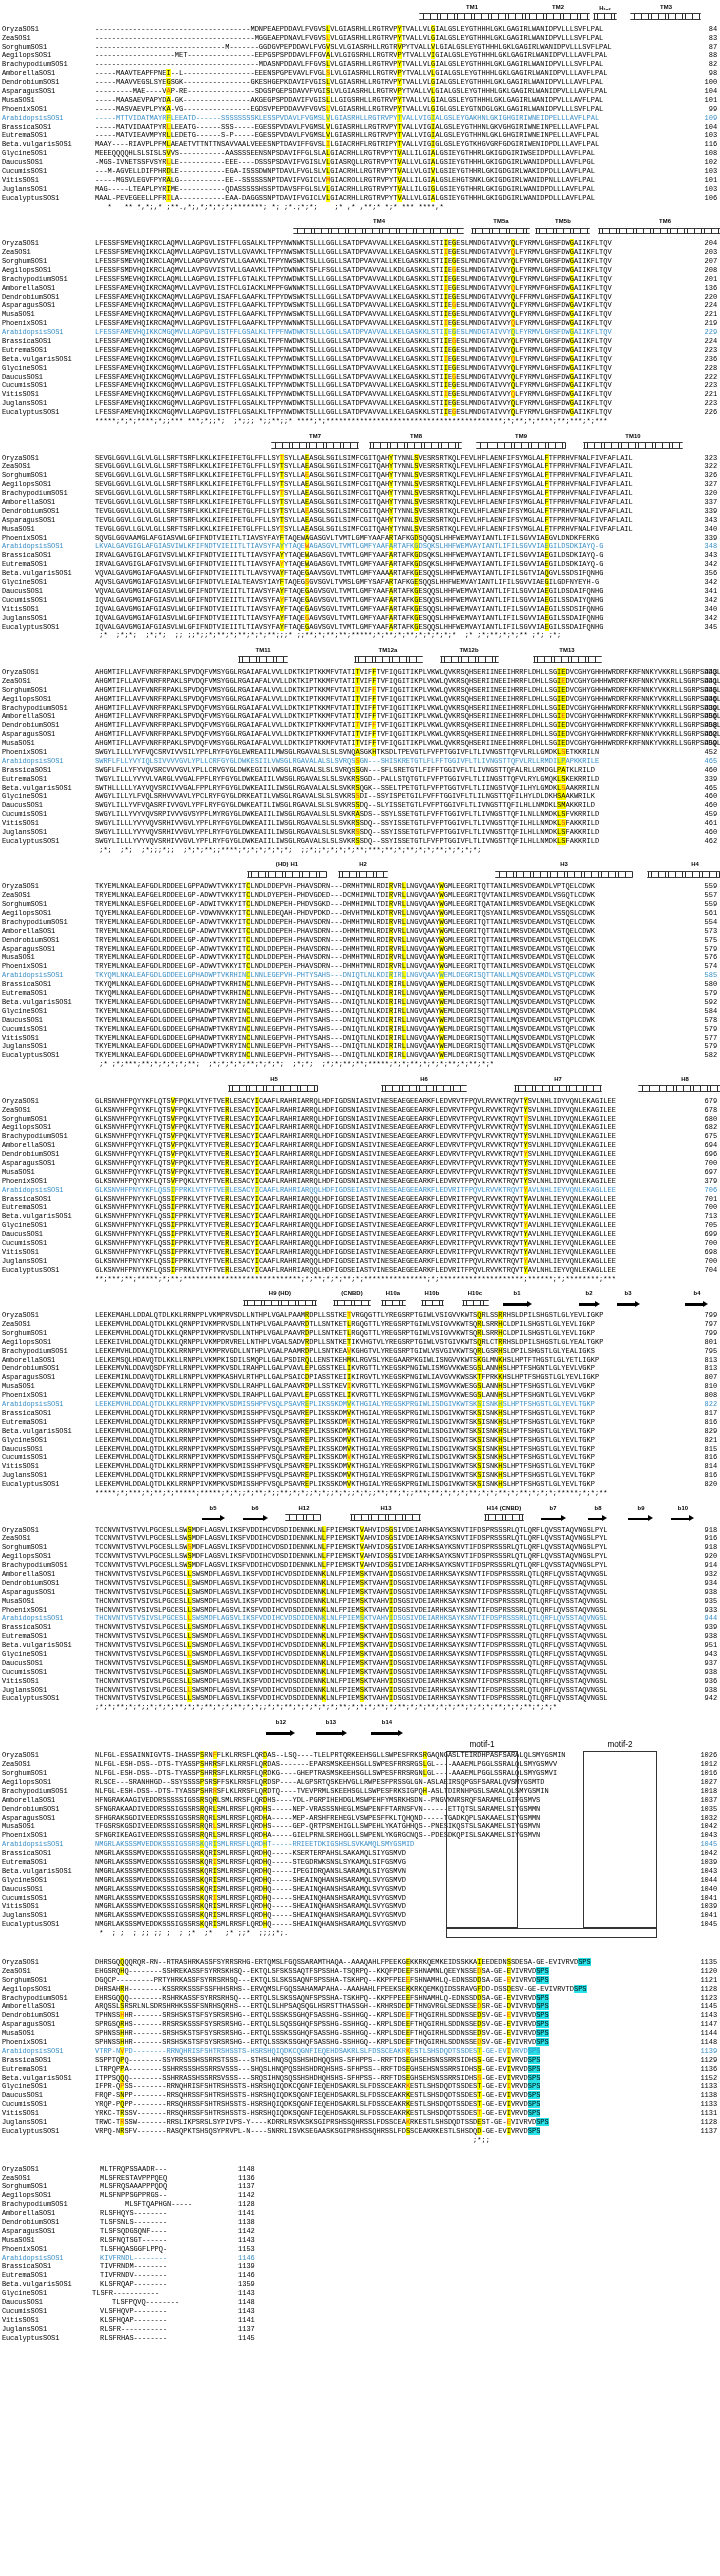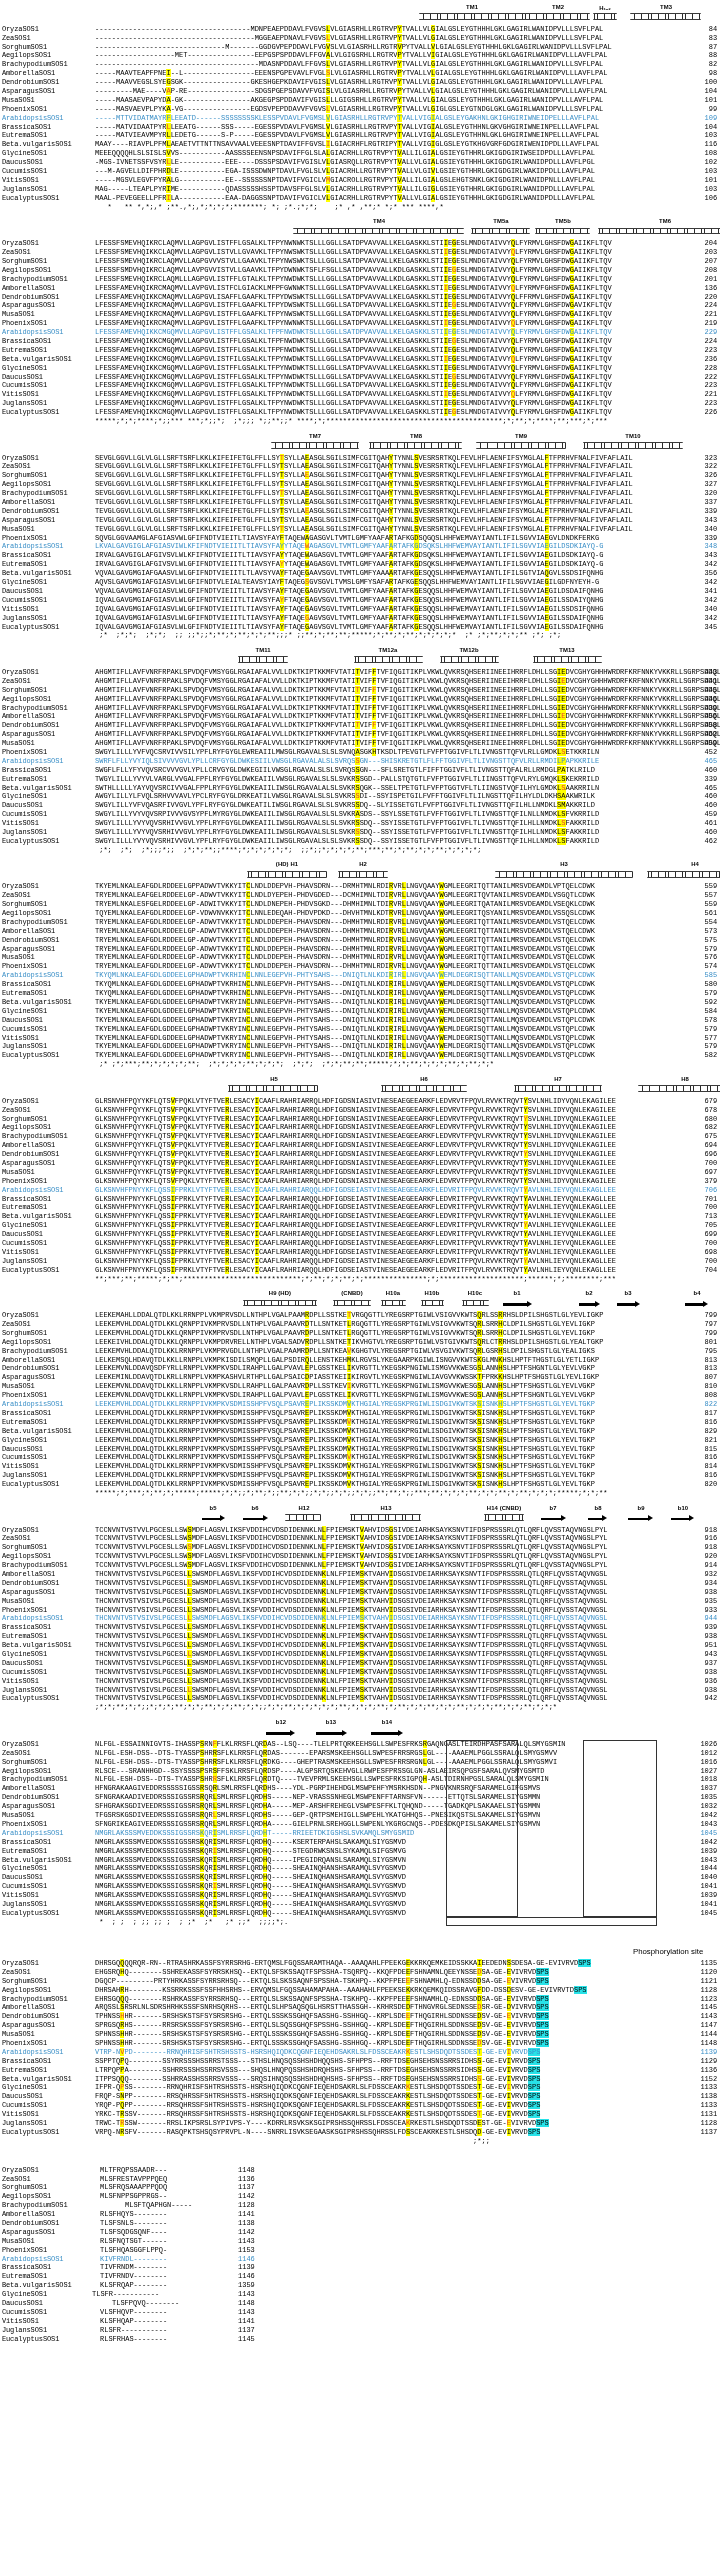--- a/index.html
+++ b/index.html
@@ -468,20 +468,24 @@
         <div class="annot-label" style="left: 236px;">b13</div>
         <div class="annot-shape strand" style="left: 221px; width: 30.5px;">
           <div class="shaft"></div>
           <div class="head"></div>
         </div>
         <div class="annot-label" style="left: 292px;">b14</div>
         <div class="annot-shape strand" style="left: 276px; width: 32px;">
           <div class="shaft"></div>
           <div class="head"></div>
         </div>
+      </div>
+      <div style="position: relative; height: 11.4px; margin-left: 0px;">
+        <div class="motif-title" style="left: 482px;">motif-1</div>
+        <div class="motif-title" style="left: 620px;">motif-2</div>
       </div>
       <div style="position: relative;">
         <div class="aln-row"><span class="sp-name">OryzaSOS1</span><span class="seq">NLFGL-ESSAINNIGVTS-IHASSP<span class="hl">S</span>RN<span class="hl red">F</span>FLKLRRSFLQR<span class="hl">D</span>AS--LSQ----TLELPRTQRKEEHSGLLSWPESFRKS<span class="hl">R</span>GAQNGASLTEIRDHPASFSARALQLSMYGSMIN</span><span class="num">1026</span></div>
         <div class="aln-row"><span class="sp-name">ZeaSOS1</span><span class="seq">NLFGL-ESH-DSS--DTS-TYASSP<span class="hl">S</span>HR<span class="hl">R</span>SFLKLRRSFLQ<span class="hl">R</span>DAS-------EPARSMSKEEHSGLLSWPESFRRSRGS<span class="hl">L</span>GL----AAAEMLPGGLSSRALQLSMYGSMVV</span><span class="num">1012</span></div>
         <div class="aln-row"><span class="sp-name">SorghumSOS1</span><span class="seq">NLFGL-ESH-DSS--DTS-TYASSP<span class="hl">S</span>HR<span class="hl">R</span>SFLKLRRSFLQ<span class="hl">R</span>DKG----GHEPTRASMSKEEHSGLLSWPESFRRSRGN<span class="hl">L</span>GL----AAAEMLPGGLSSRALQLSMYGSMVI</span><span class="num">1016</span></div>
         <div class="aln-row"><span class="sp-name">AegilopsSOS1</span><span class="seq">RLSCE---SRANHHGD--SSYSSSS<span class="hl">P</span>SR<span class="hl">S</span>FFSKLRRSFLQ<span class="hl">R</span>DSP----ALGPSRTQSKEHVGLLRWPESFPRSSGLGN-ASLAEIRSQPGSFSARALQVSMYGSMTD</span><span class="num">1027</span></div>
         <div class="aln-row"><span class="sp-name">BrachypodiumSOS1</span><span class="seq">NLFGL-ESH-DSS--DTS-TYASSP<span class="hl">S</span>HR<span class="hl red">R</span>SFLKLRRSFLQ<span class="hl">R</span>DTQ----TVEVPRMLSKEEHSGLLSWPESFRKSIGPQ<span class="hl">H</span>-ASLTDIRNHPGSLSARALQLSMYGSMIN</span><span class="num">1018</span></div>
         <div class="aln-row"><span class="sp-name">AmborellaSOS1</span><span class="seq">HFNGRAKAAGIVEDDRSSSSSIGSS<span class="hl">R</span>SQ<span class="hl">R</span>LSMLRRSFLQR<span class="hl">D</span>HS----YDL-PGRPIHEHDGLMSWPEHFYMSRKHSDN--PNGVKNRSRQFSARAMELGIFGSMVS</span><span class="num">1037</span></div>
         <div class="aln-row"><span class="sp-name">DendrobiumSOS1</span><span class="seq">SFNGRAKAADIVEDDRSSSIGSSRS<span class="hl">R</span>QR<span class="hl">L</span>SMLRRSFLQRD<span class="hl">H</span>S-----NEP-VRASSSNHEGLMSWPENFFTARNSFVN------ETTQTSLSARAMELSIYGSMMN</span><span class="num">1035</span></div>
         <div class="aln-row"><span class="sp-name">AsparagusSOS1</span><span class="seq">SFHGRAKSGDIVEEDRSSSIGSSRS<span class="hl">R</span>QR<span class="hl">L</span>SMLRRSFLQRD<span class="hl">H</span>A-----MEP-ARSHFREHEGLVSWPESFFKLTQHQND-----TGADKQPLSAKAAELSIYGSMMN</span><span class="num">1032</span></div>
@@ -498,23 +502,20 @@
         <div class="aln-row"><span class="sp-name">JuglansSOS1</span><span class="seq">NMGRLAKSSSMVEDDKSSSIGSSRS<span class="hl">K</span>QR<span class="hl">I</span>SMLRRSFLQRD<span class="hl">H</span>Q-----SHEAINQHANSHSARAMQLSVYGSMVD</span><span class="num">1041</span></div>
         <div class="aln-row"><span class="sp-name">EucalyptusSOS1</span><span class="seq">NMGRLAKSSSMVEDDKSSSIGSSRS<span class="hl">K</span>QR<span class="hl">I</span>SMLRRSFLQRD<span class="hl">H</span>Q-----SHEAINQHANSHSARAMQLSVYGSMVD</span><span class="num">1045</span></div>
         <div class="aln-row"><span class="cons"> *  ; ;  ; ;; ;; ;  ; ;*  ;*   ;* ;;*  ;;;;*;.</span></div>
         <div class="motif-box" style="left: 446px; top: 0px; width: 72px; height: 177px;"></div>
         <div class="motif-box" style="left: 583px; top: 0px; width: 74px; height: 177px;"></div>
         <div class="motif-box" style="left: 446px; top: 177px; width: 211px; height: 9.5px;"></div>
       </div>
     </div>
     <div class="block">
       <div class="spacer"></div>
-      <div style="position: relative; height: 12.4px;">
-        <div class="phos-title" style="left: 633px;">Phosphorylation site</div>
-      </div>
       <div style="position: relative;">
         <div class="aln-row"><span class="sp-name">OryzaSOS1</span><span class="seq">DHRSGQ<span class="hl">Q</span>QQRQR-RN--RTRASHRKASSFSYRRSRHG-ERTQMSLFGQSSARAMTHAQA--AAAQAHLFPEEKG<span class="hl">E</span>KKRKQEMKEIDSSKKA<span class="hl">I</span>EEDEDN<span class="hl">S</span>SDESA-GE-EVIVRVD<span class="cy">SPS</span></span><span class="num">1135</span></div>
         <div class="aln-row"><span class="sp-name">ZeaSOS1</span><span class="seq">EHGSRQ<span class="hl">H</span>Q--------SSHREKASSFSYRRSKHSQ--EKTQLSFSKSSAQTFSPSSHA-TSQRPQ--KKQFPDE<span class="hl">E</span>FSHNAMNLQEEYNSSE<span class="hl red">D</span>SA-GE-<span class="hl">E</span>VIVRVD<span class="cy">SPS</span></span><span class="num">1120</span></div>
         <div class="aln-row"><span class="sp-name">SorghumSOS1</span><span class="seq">DGQCP---------PRTYHRKASSFSYRRSRHSQ---EKTQLSLSKSSAQNFSPSSHA-TSKHPQ--KKPFPEE<span class="hl red">E</span>FSHNAMHLQ-EDNSSD<span class="hl">D</span>SA-GE-<span class="hl red">E</span>VIVRVD<span class="cy">SPS</span></span><span class="num">1121</span></div>
         <div class="aln-row"><span class="sp-name">AegilopsSOS1</span><span class="seq">DHRSAH<span class="hl">R</span>H--------KSSRRKSSSFSSFHHSRHS--ERVQMSLFGQSSAHAMAPAHA--AAAHAHLFPEEKSE<span class="hl">K</span>KRKQEMKQIDSSRAVG<span class="hl">F</span>DD-DSS<span class="hl">D</span>ESV-GE-EVIVRVTD<span class="cy">SPS</span></span><span class="num">1128</span></div>
         <div class="aln-row"><span class="sp-name">BrachypodiumSOS1</span><span class="seq">EHRSGQ<span class="hl">Q</span>Q--------RSHRKASSFSYRRSRHSQ---ERTQLSLSKSSAQNFSPSSHA-TSKHPQ--KKPFPEE<span class="hl">E</span>FSHNAMHLQ-EDNSSD<span class="hl">D</span>SA-GE-<span class="hl">E</span>VIVRVD<span class="cy">SPS</span></span><span class="num">1123</span></div>
         <div class="aln-row"><span class="sp-name">AmborellaSOS1</span><span class="seq">ARQSSL<span class="hl">S</span>RSRLNLSDRSHRHKSSSFSNRHSQRHS---ERTQLSLHPSAQSQGLHSRSTTHASSGH--KRHRSDE<span class="hl">D</span>FTHNGVRGLSEDNSSE<span class="hl red">D</span>SR-GE-<span class="hl">D</span>VIVRVD<span class="cy">SPS</span></span><span class="num">1145</span></div>
         <div class="aln-row"><span class="sp-name">DendrobiumSOS1</span><span class="seq">TPHNSS<span class="hl red">H</span>HR-------SRSHSKSTSFSYSRSRSHG--ERTQLSSSKSSGHQFSASSHG-SSHHGQ--KRPLSDE<span class="hl red">E</span>FTHQGIRHLSDDNSSE<span class="hl">D</span>SV-GE-<span class="hl red">E</span>VIVRVD<span class="cy">SPS</span></span><span class="num">1143</span></div>
         <div class="aln-row"><span class="sp-name">AsparagusSOS1</span><span class="seq">SPRGSQ<span class="hl">R</span>HS-------RRSRSKSSSFSYSRSRSHG--ERTQLSLSQSSGHQFSPSSHG-SSHHGQ--KRPLSDE<span class="hl">E</span>FTHQGIRHLSDDNSSE<span class="hl">D</span>SV-GE-<span class="hl">E</span>VIVRVD<span class="cy">SPS</span></span><span class="num">1147</span></div>
         <div class="aln-row"><span class="sp-name">MusaSOS1</span><span class="seq">SPHNSS<span class="hl">H</span>HR-------SRSHSKSTSFSYSRSRSHG--ERTQLSSSKSSGHQFSASSHG-SSHHGQ--KRPLSDE<span class="hl">E</span>FTHQGIRHLSDDNSSE<span class="hl">D</span>SV-GE-<span class="hl">E</span>VIVRVD<span class="cy">SPS</span></span><span class="num">1144</span></div>

